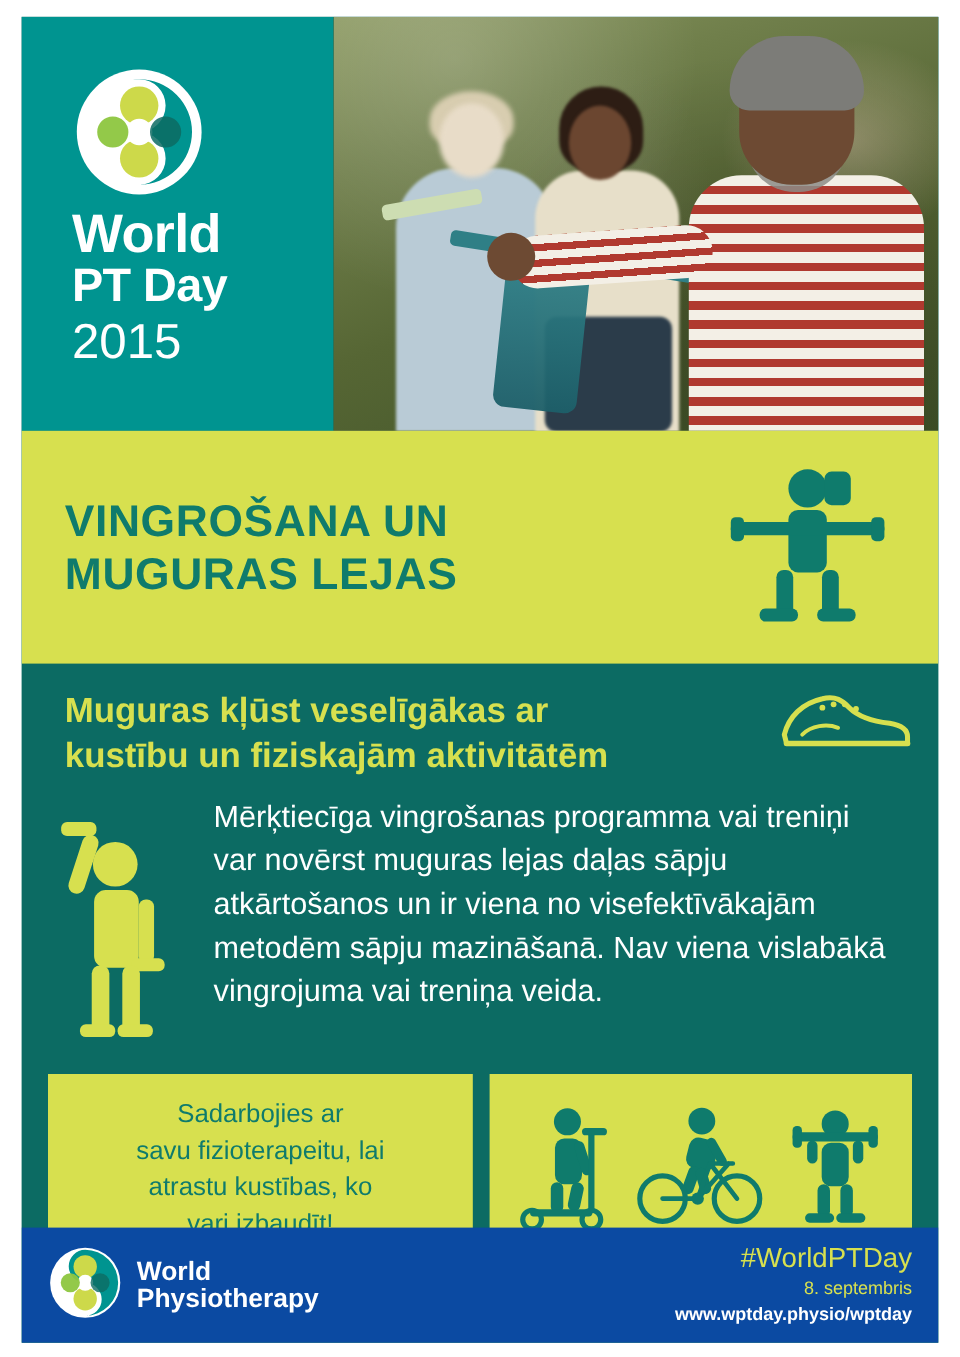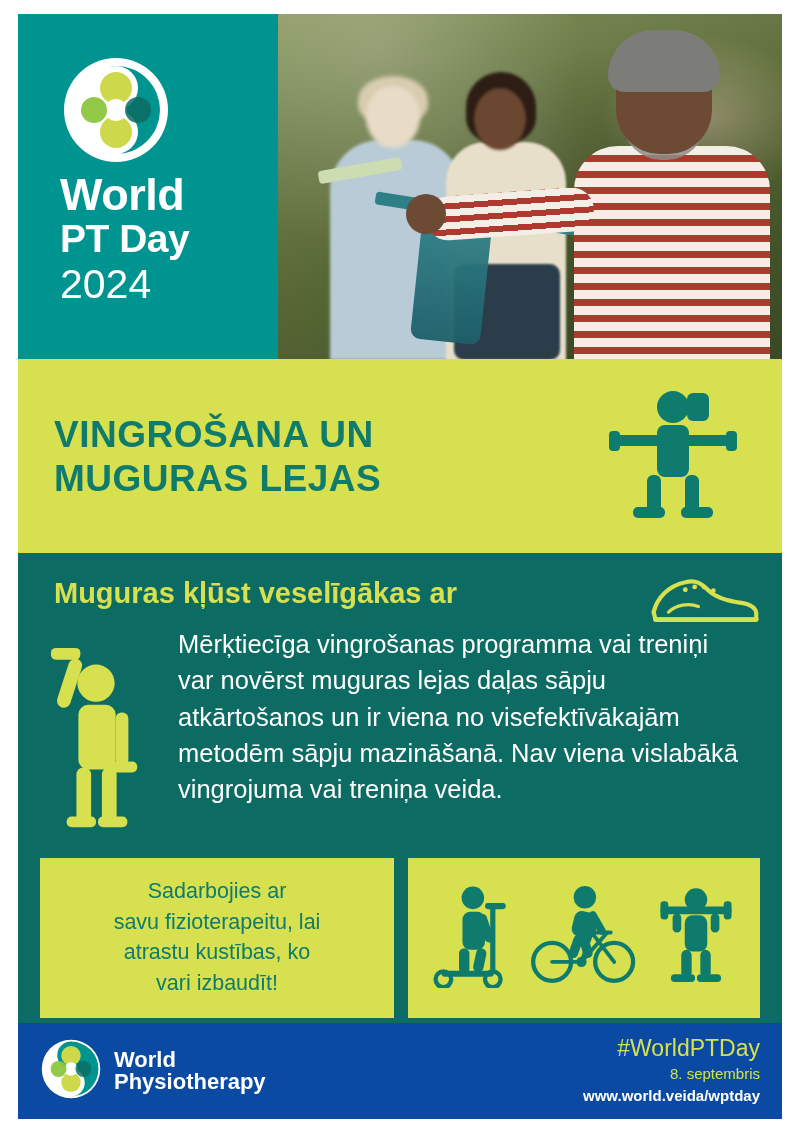--- a/index.html
+++ b/index.html
@@ -383,21 +383,21 @@
             <circle cx="54" cy="76" r="16" fill="#cdd94a"></circle>
             <circle cx="54" cy="54" r="11" fill="#ffffff"></circle>
             <circle cx="32" cy="54" r="13" fill="#8dc63f" opacity="0.95"></circle>
             <circle cx="76" cy="54" r="13" fill="#0c6b63" opacity="0.85"></circle>
           </svg>
         </div>
 
         <div class="wpt-title">
           <span class="l1">World</span>
           <span class="l2">PT Day</span>
-          <span class="l3">2024</span>
+          <span class="l3">2015</span>
         </div>
       </div>
 
       <div class="hero-right">
         <div class="photo"></div>
         <div class="person p1-body"></div>
         <div class="person p1-hair"></div>
         <div class="person p1-head"></div>
         <div class="person p2-body"></div>
         <div class="person p2-pants"></div>
@@ -432,20 +432,21 @@
           <rect x="92" y="88" width="14" height="40" rx="6" fill="#0f7b6c"></rect>
           <rect x="40" y="120" width="32" height="11" rx="5" fill="#0f7b6c"></rect>
           <rect x="88" y="120" width="32" height="11" rx="5" fill="#0f7b6c"></rect>
         </svg>
       </div>
     </div>
 
     <div class="subhead">
       <div class="subhead-text">
         <div>Muguras kļūst veselīgākas ar</div>
+        <div>kustību un fiziskajām aktivitātēm</div>
       </div>
       <div class="shoe-icon">
         <svg viewBox="0 0 120 62" width="112" height="58" aria-hidden="true">
           <path d="M6 44 C10 28 22 16 40 12 C52 9 58 14 64 20 C72 28 84 32 100 34 C112 36 116 40 116 46 L116 52 L8 52 Z" fill="none" stroke="#d7e04f" stroke-width="4.5" stroke-linejoin="round"></path>
           <path d="M8 52 L116 52" stroke="#d7e04f" stroke-width="5" stroke-linecap="round"></path>
           <circle cx="40" cy="20" r="2.6" fill="#d7e04f"></circle>
           <circle cx="50" cy="17" r="2.6" fill="#d7e04f"></circle>
           <circle cx="60" cy="17" r="2.6" fill="#d7e04f"></circle>
           <circle cx="70" cy="21" r="2.6" fill="#d7e04f"></circle>
           <path d="M22 44 C30 36 44 34 54 38" stroke="#d7e04f" stroke-width="3.5" fill="none" stroke-linecap="round"></path>
@@ -544,18 +545,18 @@
           </svg>
         </span>
         <span class="footer-wordmark">
           <span class="fw1">World</span>
           <span class="fw2">Physiotherapy</span>
         </span>
       </div>
       <div class="footer-right">
         <div class="footer-hashtag">#WorldPTDay</div>
         <div class="footer-date">8. septembris</div>
-        <div class="footer-url">www.world.veida/wptday</div>
+        <div class="footer-url">www.wptday.physio/wptday</div>
       </div>
     </div>
 
   </div>
 </div>
 
 </body></html>

